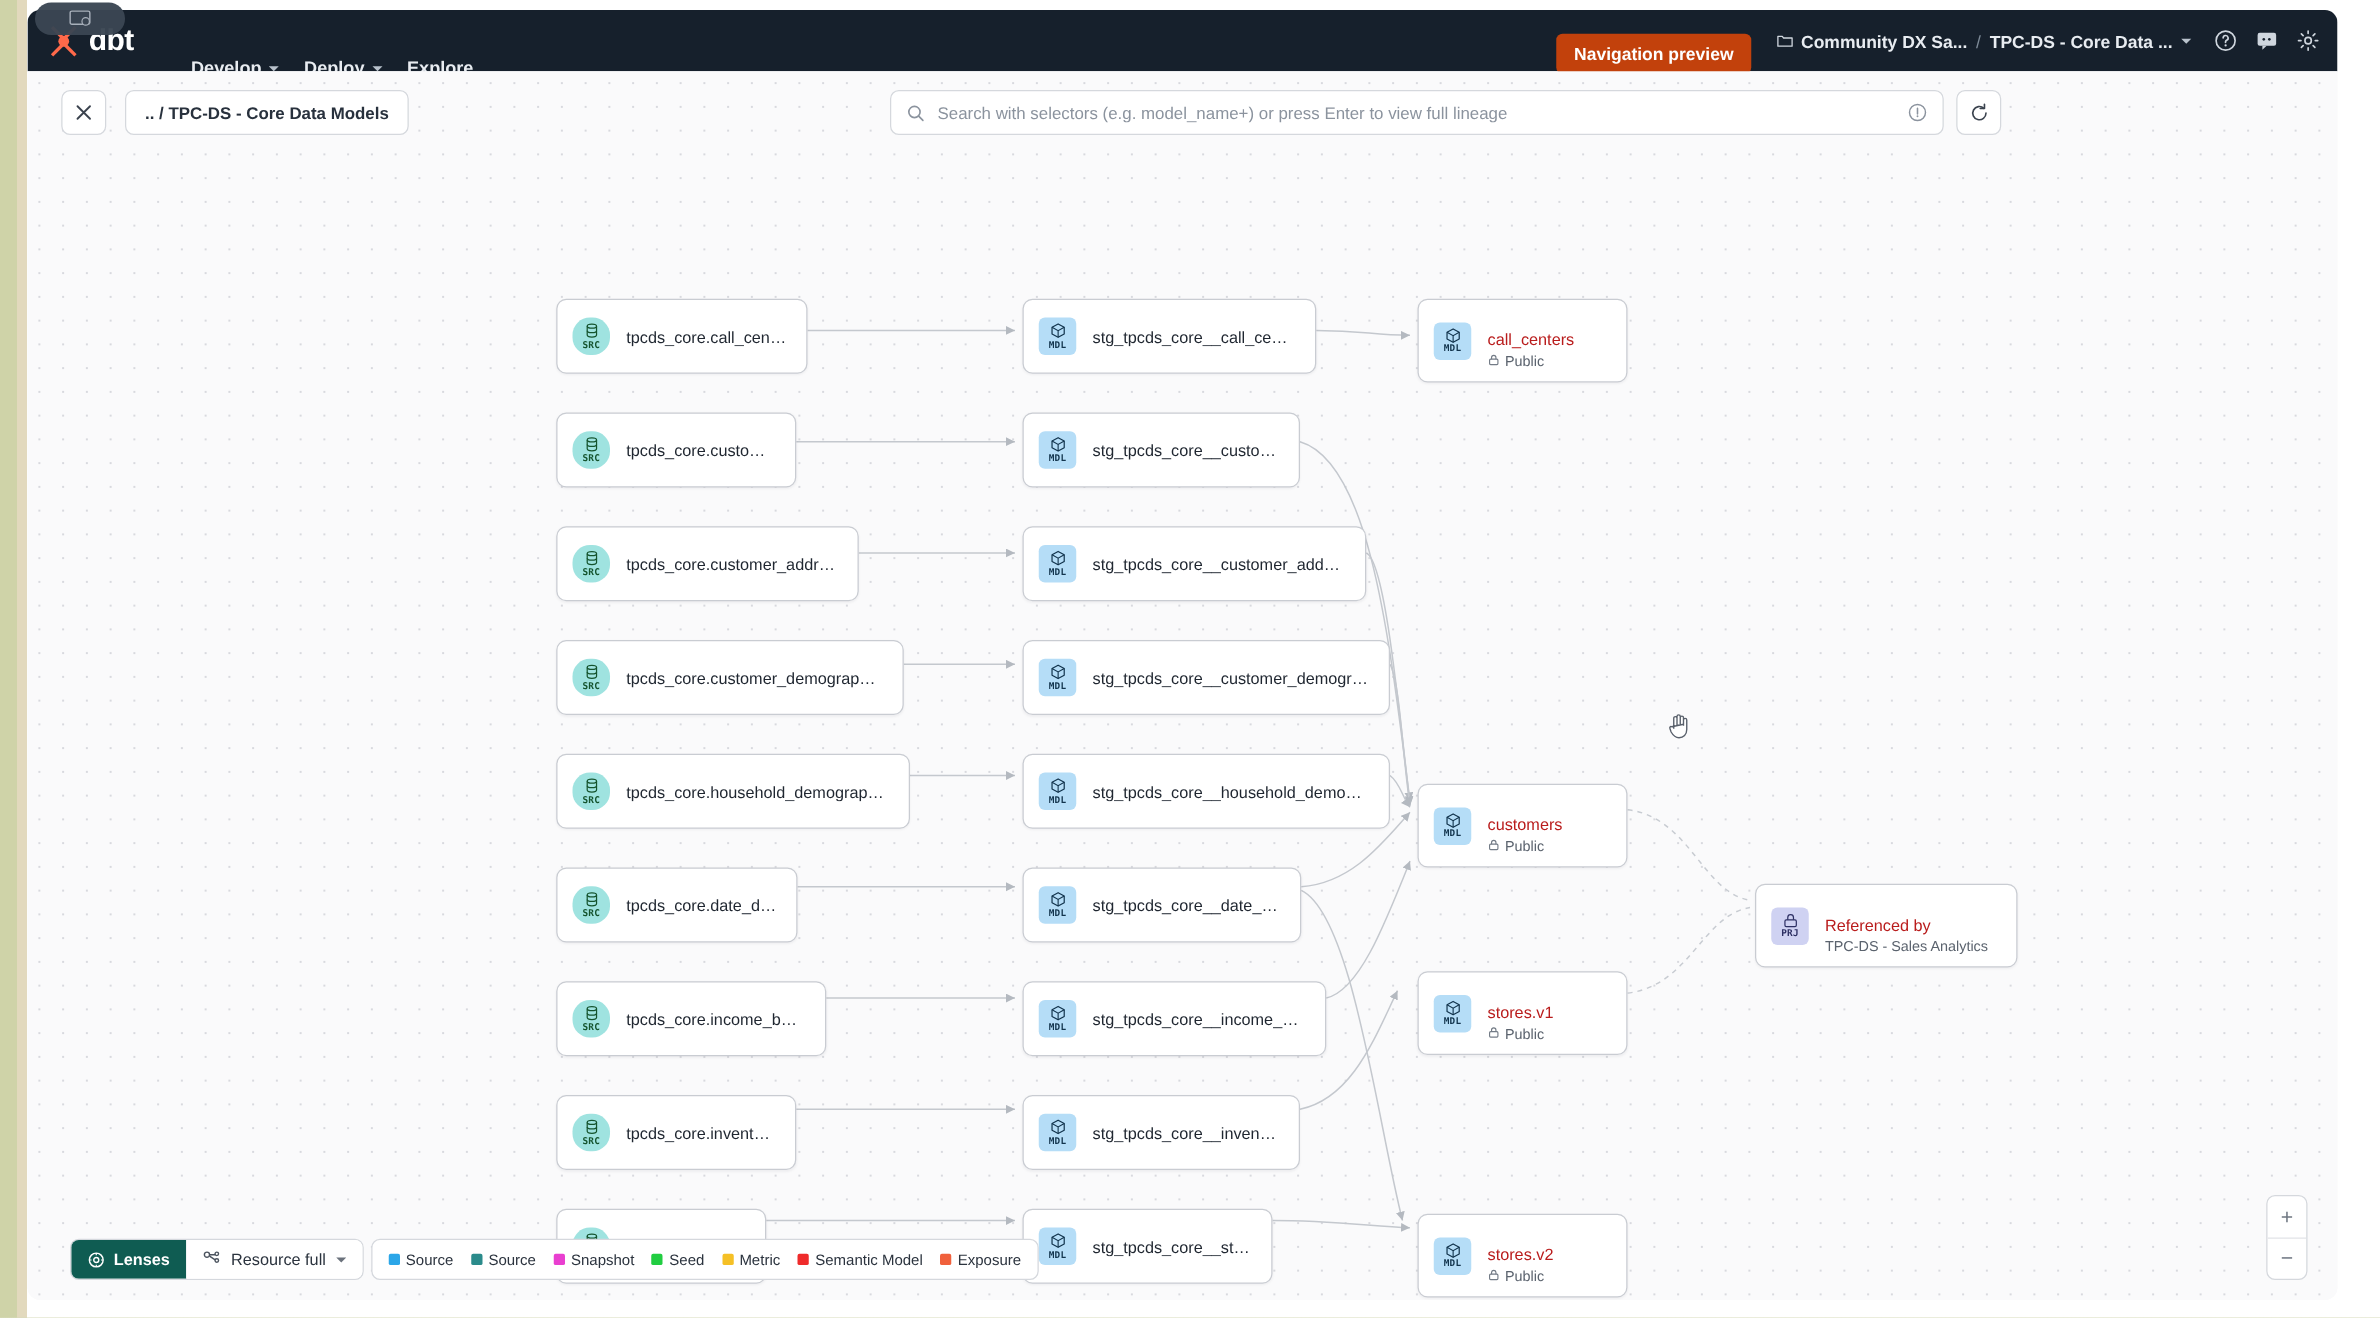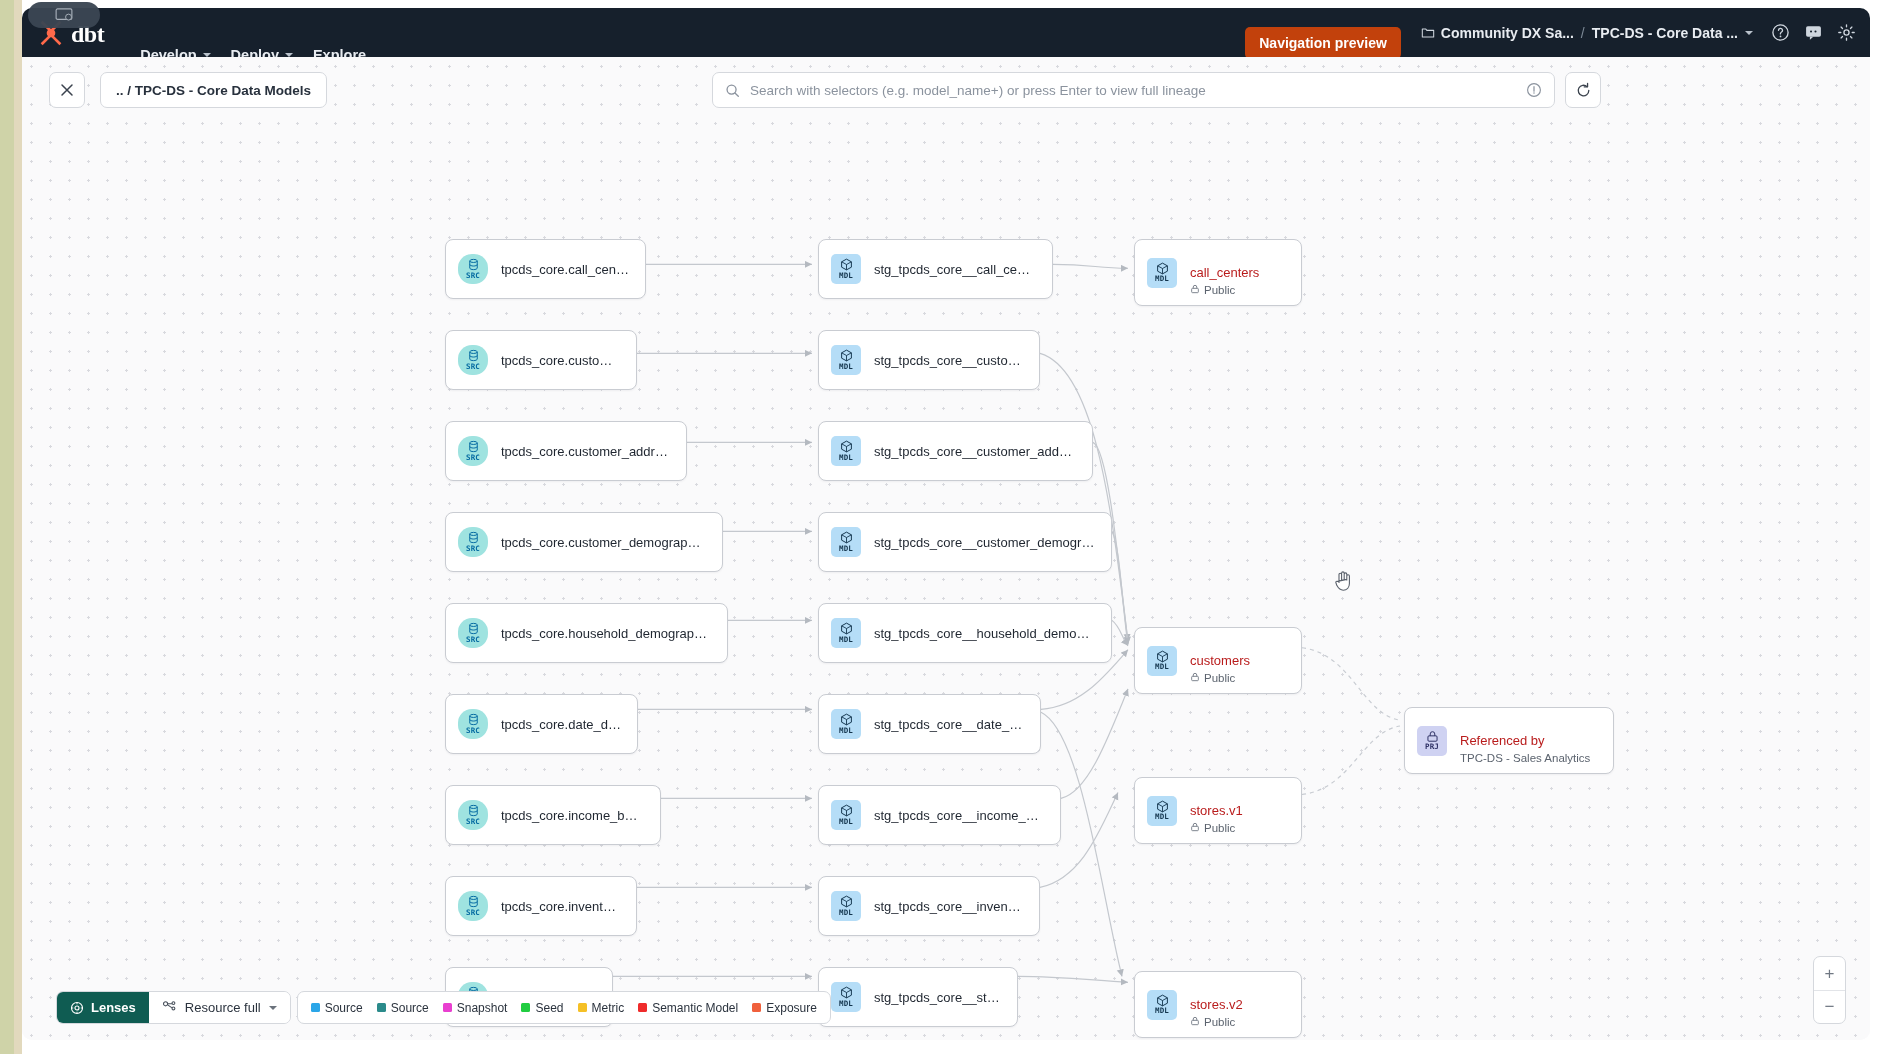--- a/index.html
+++ b/index.html
@@ -16,21 +16,21 @@
   #page {
     position: absolute; left: 22px; top: 8px; right: 34px; bottom: 14px;
     background: #fbfbfc; border-radius: 10px; overflow: hidden;
   }
   
   #topnav {
     position: absolute; left: 0; top: 0; right: 0; height: 49px;
     background: #16202c; display: flex; align-items: center;
     padding: 0 14px 0 10px;
   }
-  .logo { display: flex; align-items: flex-end; gap: 5px; margin-right: 26px; padding-left:4px;font-family:Liberation Serif, serif;}
+  .logo { display: flex; align-items: center; gap: 5px; margin-right: 36px; padding-left:4px;}
   .logo svg { display: block; }
   .logo .wordmark { color:#fff; font-size: 24px; font-weight: 700; letter-spacing:-0.5px; }
   .navlink {
     color: #e8ecf1; font-size: 14.5px; font-weight: 600; padding: 7px 10px;
     display: flex; align-items: center; gap: 6px; border-radius: 5px; cursor: pointer; margin-top: 44px;
   }
   .caret { width: 0; height: 0; border-left: 4px solid transparent; border-right: 4px solid transparent; border-top: 4.5px solid #b9c2cc; }
   .spacer { flex: 1; }
   #navpreview {
     background: #c2410c; color: #fff; font-size: 14px; font-weight: 600;
@@ -80,21 +80,21 @@
     display: flex; align-items: center; padding: 0 16px 0 12px; gap: 13px; cursor: pointer;
     box-shadow: 0 1px 2px rgba(20,25,35,.05);
   }
   .nbadge {
     width: 30px; height: 30px; border-radius: 5px; flex: none;
     display: flex; flex-direction: column; align-items: center; justify-content: center;
     gap: 0px; line-height: 1;
   }
   .nbadge .bico { height: 12px; display: flex; align-items: center; }
   .nbadge .btxt { font-family: "DejaVu Sans Mono", monospace; font-size: 7.5px; font-weight: 700; letter-spacing: .2px; margin-top:1px; }
-  .badge-src { background: #9fe3e0; color: #0369a1; border-radius: 14px; }
+  .badge-src { background: #9fe3e0; color: #14532d; border-radius: 14px; }
   .badge-mdl { background: #b5ddf7; color: #12344d; }
   .badge-prj { background: #cfd2f2; color: #2c2f63; }
   .nlabel { font-size: 13px; color: #1f2630; white-space: nowrap; overflow: hidden; text-overflow: ellipsis; }
   .ntwo { display: flex; flex-direction: column; gap: 4px; min-width: 0; }
   .ntwo .l1 { font-size: 13px; color: #b91c1c; white-space: nowrap; margin-top: 15px; }
   .ntwo .l2 { font-size: 11.5px; color: #5b636e; display: flex; align-items: center; gap: 4px; white-space: nowrap; }
   
   #handcursor { position: absolute; left: 1311px; top: 512px; pointer-events: none; }
   
   #bottombar { position: absolute; left: 34px; bottom: 16px; display: flex; align-items: center; gap: 6px; z-index: 5; }

